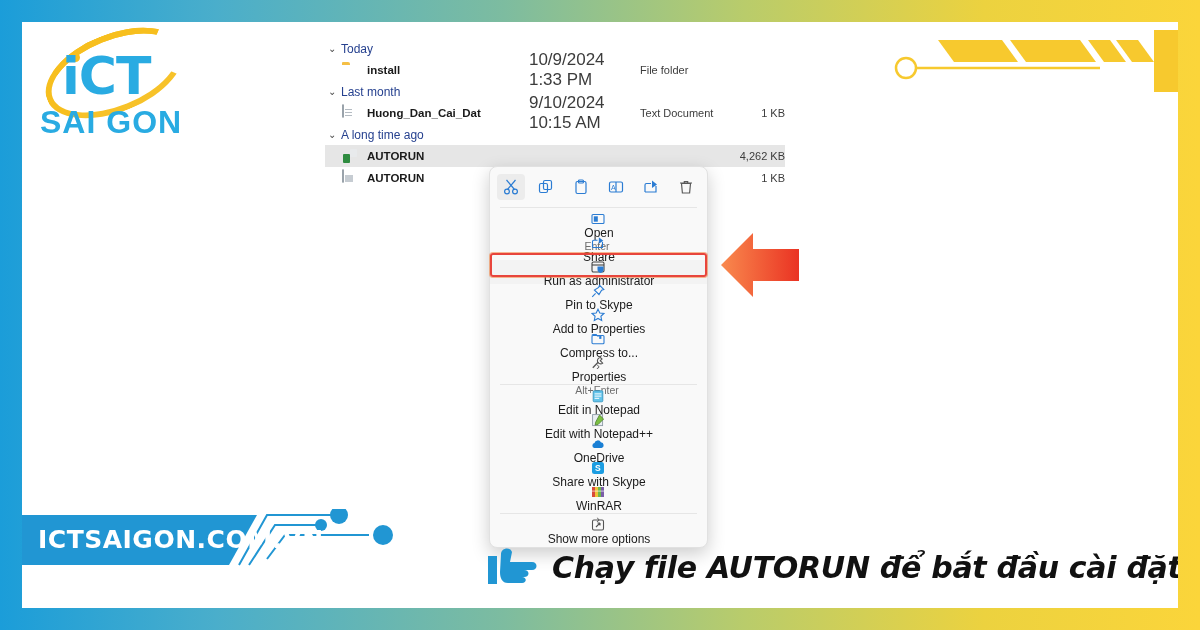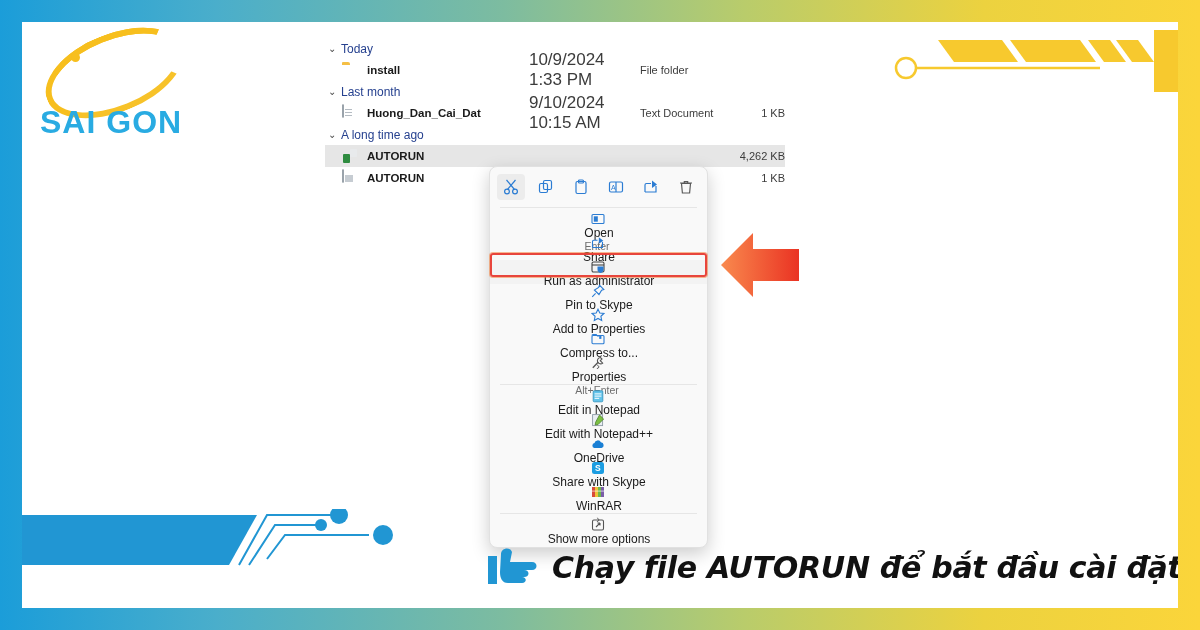--- a/index.html
+++ b/index.html
@@ -128,20 +128,21 @@
 </head>
 <body>
 
 <div id="frame">
   <div id="canvas">
 
     <div id="logo">
       <div class="orbit"></div>
       <div class="orbit2"></div>
       <div class="dot"></div>
+      <div class="ict">iCT</div>
       <div class="saigon">SAI GON</div>
     </div>
 
     <div id="deco">
       <svg width="310" height="80" viewBox="0 0 310 80">
         <circle cx="38" cy="38" r="10" fill="none" stroke="#f7c92e" stroke-width="2.5"></circle>
         <line x1="48" y1="38" x2="232" y2="38" stroke="#f7c92e" stroke-width="2.5"></line>
         <polygon points="86,32 150,32 134,10 70,10" fill="#f7c92e"></polygon>
         <polygon points="158,32 228,32 212,10 142,10" fill="#f7c92e"></polygon>
         <polygon points="236,32 258,32 242,10 220,10" fill="#f7c92e"></polygon>
@@ -414,20 +415,21 @@
       <svg width="390" height="62" viewBox="0 0 390 62">
         <polygon points="0,6 240,6 212,56 0,56" fill="#2196d3"></polygon>
         <path d="M222 56 L250 6 L318 6" fill="none" stroke="#2196d3" stroke-width="2"></path>
         <path d="M232 56 L258 16 L300 16" fill="none" stroke="#2196d3" stroke-width="2"></path>
         <path d="M250 50 L268 26 L352 26" fill="none" stroke="#2196d3" stroke-width="2"></path>
         <circle cx="322" cy="6" r="9" fill="#2196d3"></circle>
         <circle cx="304" cy="16" r="6" fill="#2196d3"></circle>
         <circle cx="366" cy="26" r="10" fill="#2196d3"></circle>
       </svg>
     </div>
+    <div id="urltext">ICTSAIGON.COM.VN</div>
 
     <div id="caption">
       <div id="handicon">
         <svg width="56" height="46" viewBox="0 0 56 46">
           <rect x="0" y="12" width="9" height="28" fill="#2196d3"></rect>
           <path d="M13 10 C13 4, 22 2, 24 8 L22 18 L44 18 C50 18, 50 26, 44 26
                    L36 26 C42 26, 42 33, 36 33 L34 33 C39 33, 39 39, 34 39
                    L20 39 C14 39, 12 34, 12 28 Z" fill="#2196d3"></path>
         </svg>
       </div>

